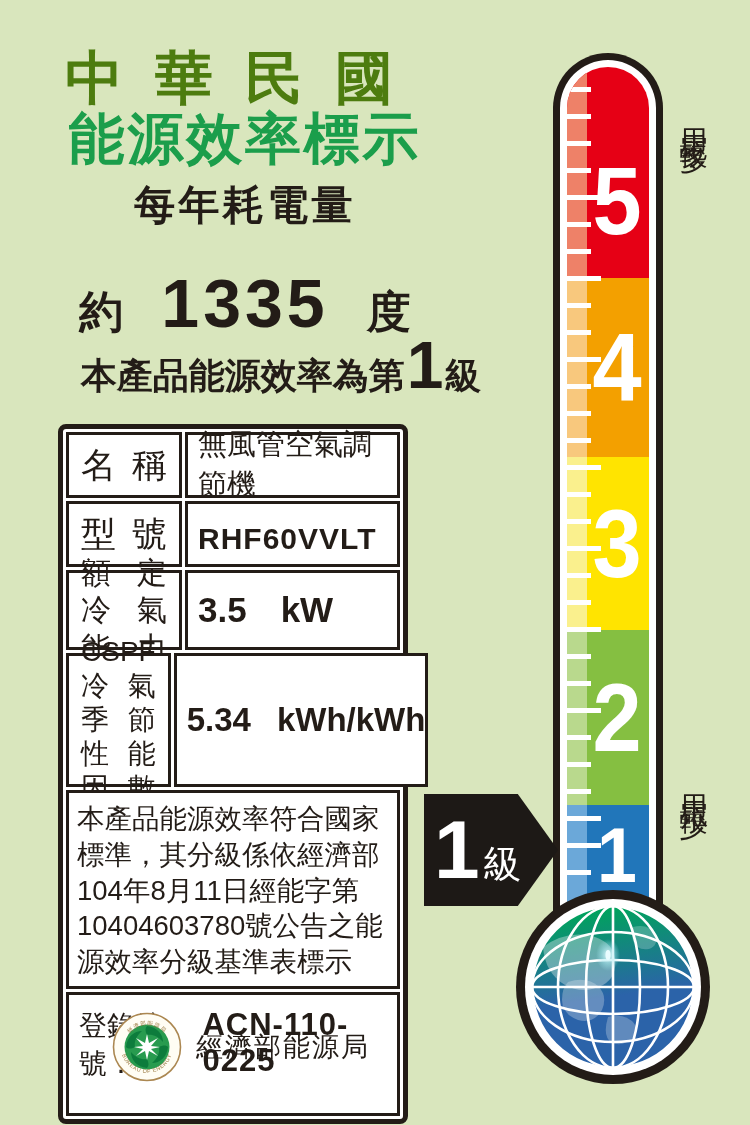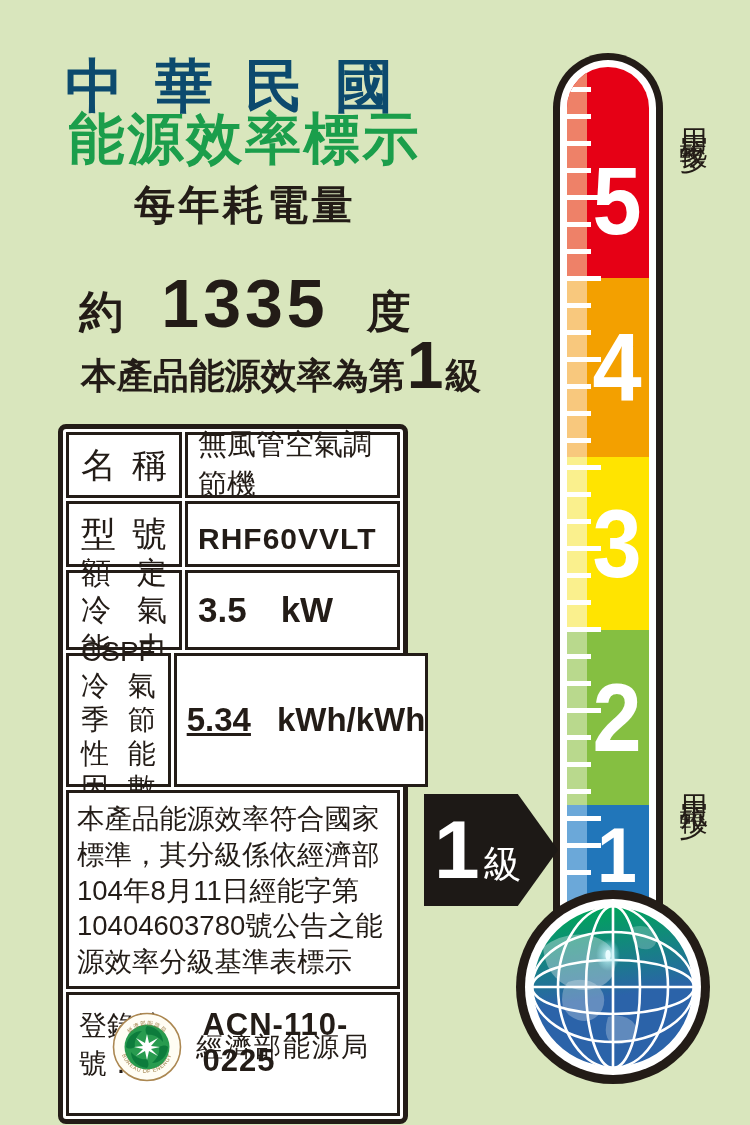--- a/index.html
+++ b/index.html
@@ -5,21 +5,21 @@
   html,body{margin:0;padding:0;}
   body{
     width:750px;height:1125px;position:relative;overflow:hidden;
     background:#d9e6bd;
     font-family:"Liberation Sans","DejaVu Sans",sans-serif;
     color:#231c17;
   }
   .abs{position:absolute;}
   
   .leftcol{left:40px;top:0;width:410px;text-align:center;}
-  .title1{top:48px;font-size:58px;font-weight:700;color:#0c4a6e;letter-spacing:0.55em;margin-right:-0.55em;white-space:nowrap;}
+  .title1{top:40px;font-size:58px;font-weight:700;color:#4d7c0f;letter-spacing:0.55em;margin-right:-0.55em;white-space:nowrap;}
   .title2{top:102px;font-size:56px;font-weight:700;color:#1b9e4b;letter-spacing:0.05em;white-space:nowrap;}
   .annual{top:178px;font-size:41px;font-weight:700;letter-spacing:0.08em;white-space:nowrap;}
   .consume{top:264px;display:flex;justify-content:center;align-items:baseline;gap:38px;width:410px;}
   .consume .pre,.consume .unit{font-size:44px;font-weight:700;}
   .consume .val{font-size:68px;font-weight:700;letter-spacing:4px;}
   .gradeline{top:332px;display:flex;justify-content:center;align-items:baseline;width:410px;white-space:nowrap;margin-left:36px;}
   .gradeline .txt{font-size:36px;font-weight:700;}
   .gradeline .big{font-size:66px;font-weight:700;line-height:1;margin:0 2px;}
   
   .spec{left:58px;top:424px;width:350px;border:5px solid #231c17;border-radius:8px;
@@ -31,21 +31,21 @@
               text-align:justify;text-align-last:justify;white-space:pre-line;font-weight:500;}
   .vcell{flex:1;display:flex;align-items:center;padding-left:10px;}
   .h64{height:66px;} .h88{height:80px;} .h110{height:134px;}
   .fs36 span{font-size:35px;line-height:1.25;}
   .fs30 span{font-size:30px;line-height:1.25;}
   .fs28 span{font-size:28px;line-height:1.22;letter-spacing:0;}
   .vname{font-size:29px;}
   .vmodel{font-size:30px;font-weight:700;letter-spacing:1px;margin-top:9px;}
   .vnum{font-size:35px;font-weight:700;}
   .vunit{font-size:35px;font-weight:700;margin-left:34px;}
-  .vnum2{font-size:33px;font-weight:700;text-decoration:underline;}
+  .vnum2{font-size:33px;font-weight:700;}
   .vunit2{font-size:33px;font-weight:700;margin-left:26px;}
   .notecell{padding:8px 8px 6px 8px;font-size:27.5px;line-height:1.3;text-align:left;}
   .regcell{padding:12px 8px 30px 10px;display:flex;align-items:flex-start;}
   .reglabel{font-size:28px;}
   .regval{font-size:31px;font-weight:700;letter-spacing:1px;margin-left:4px;}
   
   .tube-black{left:553px;top:53px;width:110px;height:862px;background:#231c17;border-radius:57px 57px 0 0;}
   .tube-white{left:560px;top:60px;width:96px;height:848px;background:#ffffff;border-radius:50px 50px 0 0;}
   .tube{left:567px;top:67px;width:82px;height:838px;border-radius:42px 42px 0 0;overflow:hidden;
         display:flex;flex-direction:column;}

